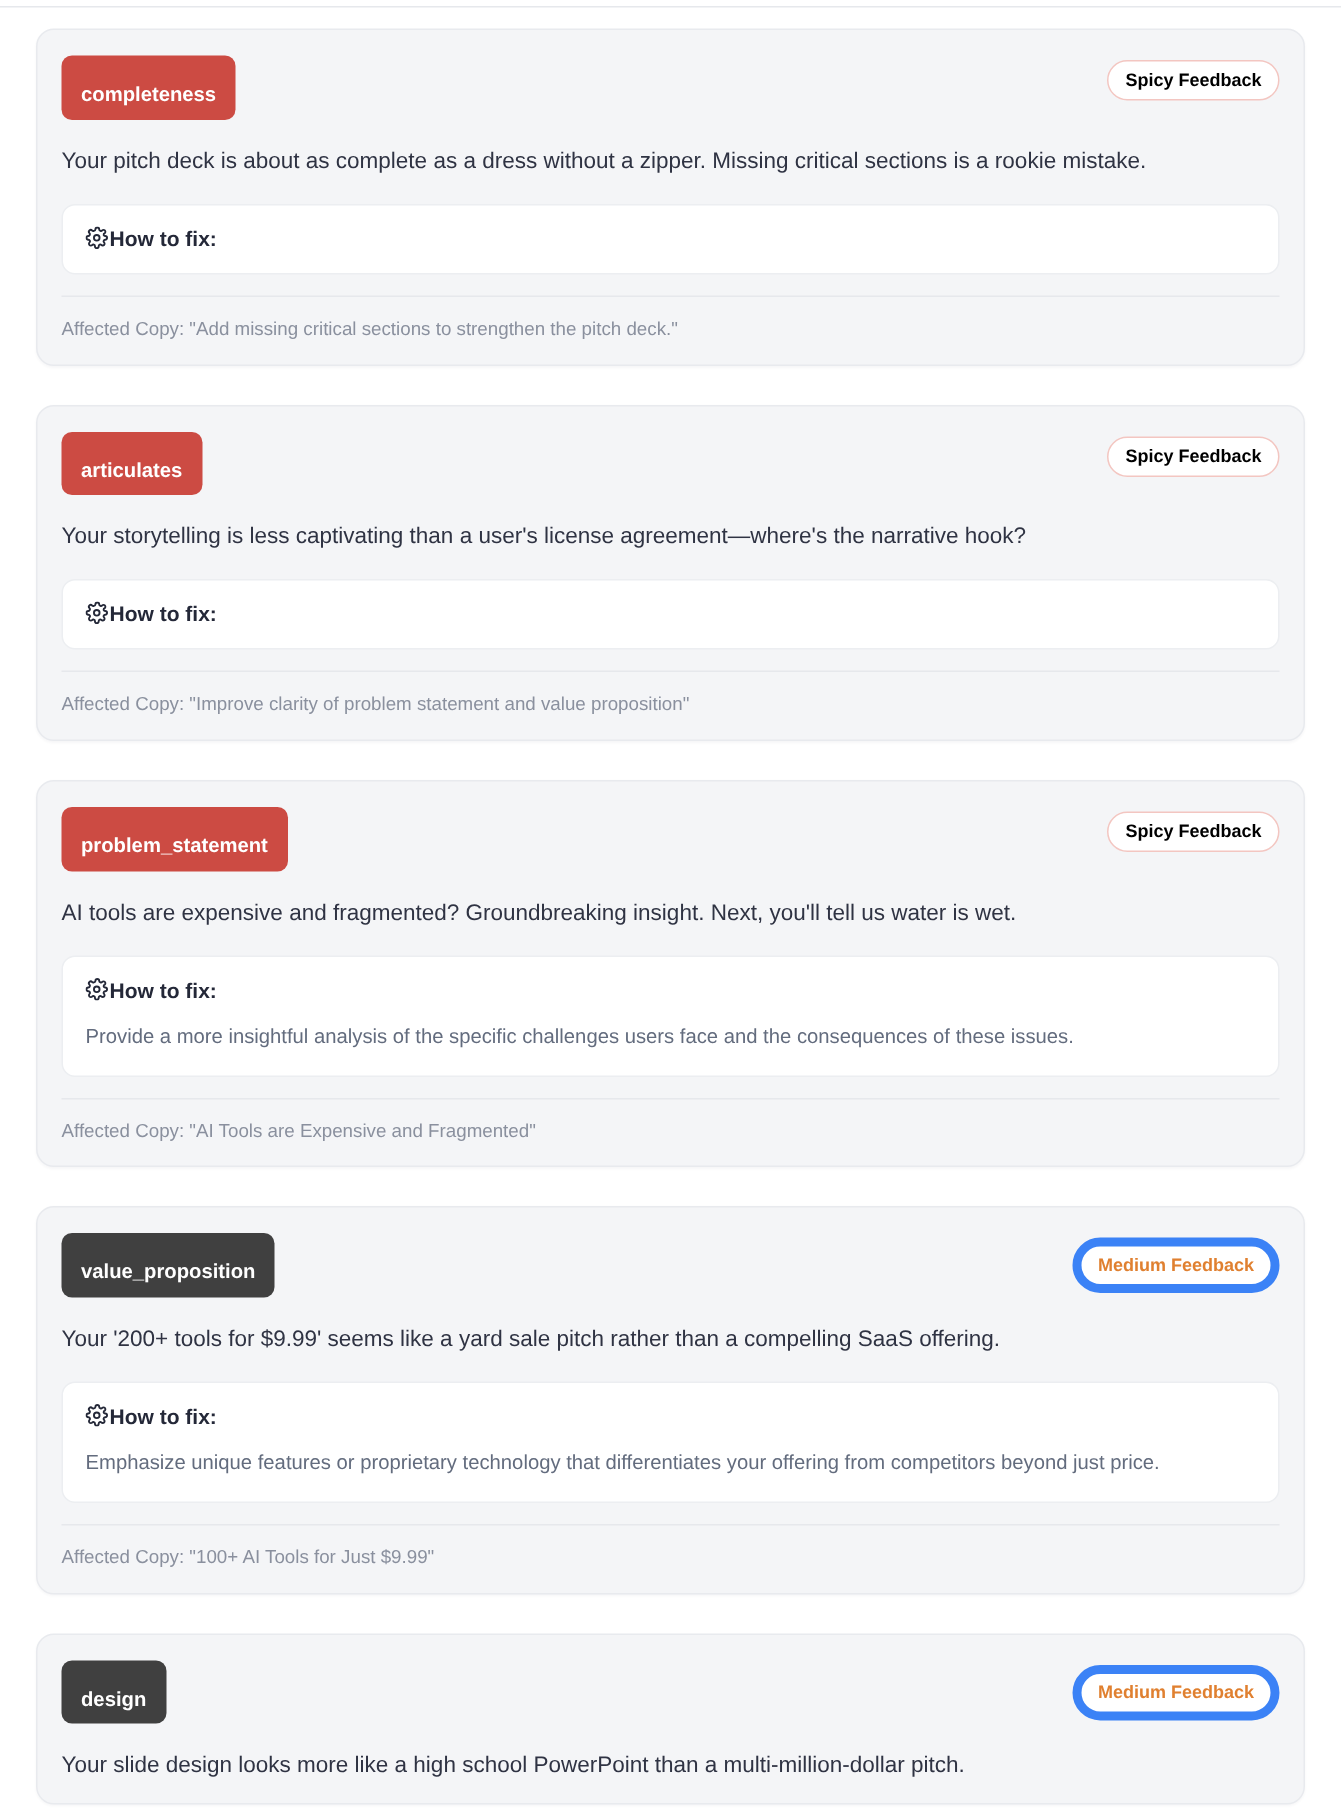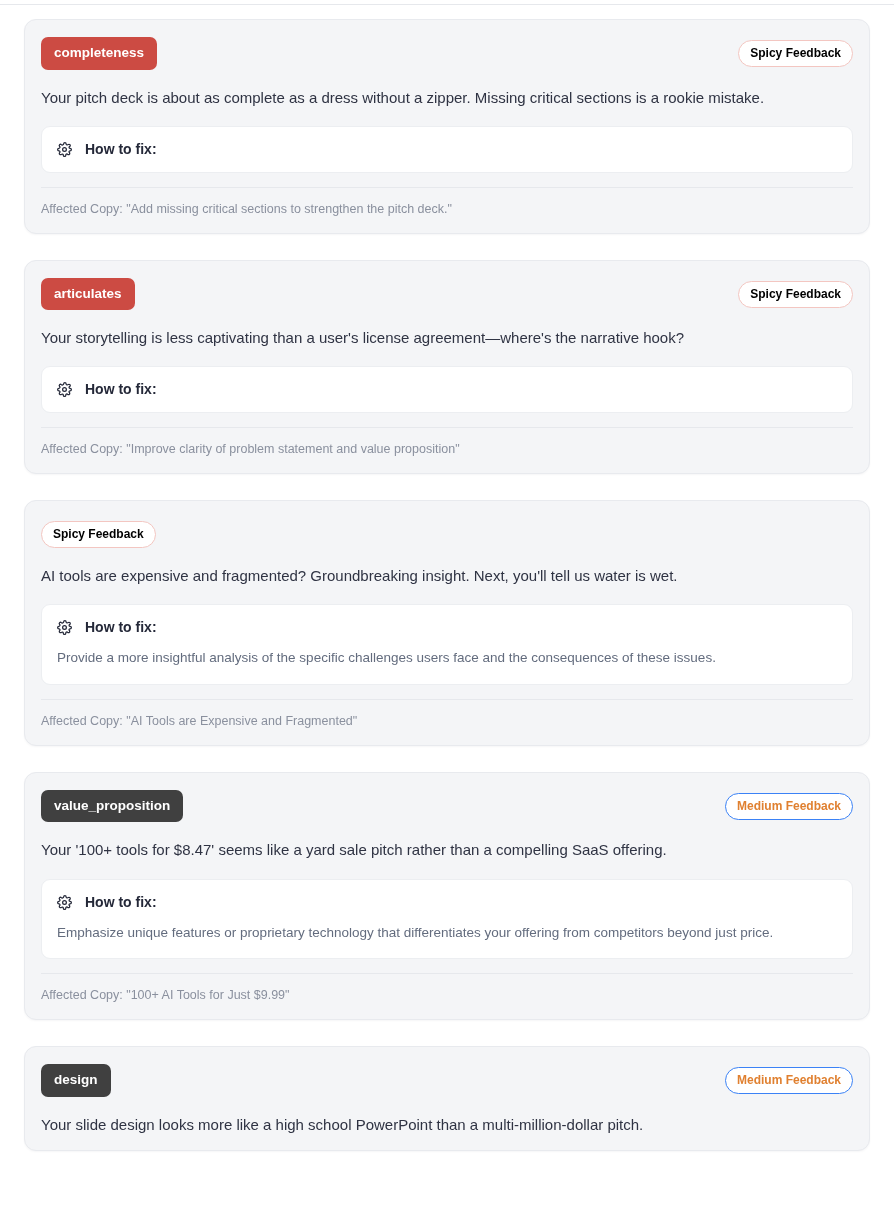--- a/index.html
+++ b/index.html
@@ -44,61 +44,61 @@
     justify-content: space-between;
     gap: 12px;
   }
 
   .cat-badge {
     display: inline-block;
     color: #ffffff;
     font-size: 13.5px;
     font-weight: bold;
     line-height: 1;
-    padding: 9px 13px 10px 13px;
+    padding: 19px 13px 10px 13px;
     border-radius: 7px;
     white-space: nowrap;
   }
   .cat-badge.sev-spicy  { background: #cc4b43; }
   .cat-badge.sev-medium { background: #404040; }
 
   .sev-badge {
     display: inline-block;
     font-size: 12px;
     font-weight: bold;
     line-height: 1;
     padding: 6px 11px 7px 11px;
     border-radius: 999px;
     background: #ffffff;
     white-space: nowrap;
     margin-top: 3px;
   }
   .sev-badge.sev-spicy  { color: #000000; border: 1px solid #f3c6c1; }
-  .sev-badge.sev-medium { color: #e08030; border: 1px solid #3b82f6; }
+  .sev-badge.sev-medium { color: #e08030; border: 6px solid #3b82f6; }
 
   .card-message {
     margin: 16px 0 0 0;
     font-size: 15px;
     line-height: 1.55;
     color: #2f3343;
     max-width: 790px;
   }
 
   .fix-box {
     margin-top: 17px;
     background: #ffffff;
     border: 1px solid #eceef1;
     border-radius: 9px;
     padding: 14px 15px 15px 15px;
   }
 
   .fix-head {
     display: flex;
-    align-items: flex-end;
-    gap: 13px;
+    align-items: flex-start;
+    gap: 1px;
     font-size: 14px;
     font-weight: bold;
     color: #242838;
   }
   .gear-icon { display: block; width: 15px; height: 15px; flex: 0 0 auto; }
 
   .fix-text {
     margin-top: 12px;
     font-size: 13.5px;
     line-height: 1.62;
@@ -155,20 +155,21 @@
           </svg>
         </span>
         <span>How to fix:</span>
       </div>
     </div>
     <div class="affected">Affected Copy: "Improve clarity of problem statement and value proposition"</div>
   </section>
 
   <section class="feedback-card">
     <div class="card-head">
+      <span class="cat-badge sev-spicy">problem_statement</span>
       <span class="sev-badge sev-spicy">Spicy Feedback</span>
     </div>
     <p class="card-message">AI tools are expensive and fragmented? Groundbreaking insight. Next, you'll tell us water is wet.</p>
     <div class="fix-box">
       <div class="fix-head">
         <span>
           <svg class="gear-icon" viewBox="0 0 24 24" fill="none" stroke="#242838" stroke-width="2" stroke-linecap="round" stroke-linejoin="round">
             <circle cx="12" cy="12" r="3"></circle>
             <path d="M19.4 15a1.65 1.65 0 0 0 .33 1.82l.06.06a2 2 0 1 1-2.83 2.83l-.06-.06a1.65 1.65 0 0 0-1.82-.33 1.65 1.65 0 0 0-1 1.51V21a2 2 0 0 1-4 0v-.09A1.65 1.65 0 0 0 9 19.4a1.65 1.65 0 0 0-1.82.33l-.06.06a2 2 0 1 1-2.83-2.83l.06-.06a1.65 1.65 0 0 0 .33-1.82 1.65 1.65 0 0 0-1.51-1H3a2 2 0 0 1 0-4h.09A1.65 1.65 0 0 0 4.6 9a1.65 1.65 0 0 0-.33-1.82l-.06-.06a2 2 0 1 1 2.83-2.83l.06.06A1.65 1.65 0 0 0 9 4.6h.09A1.65 1.65 0 0 0 10.6 3.09V3a2 2 0 0 1 4 0v.09A1.65 1.65 0 0 0 15.91 4.6a1.65 1.65 0 0 0 1.82-.33l.06-.06a2 2 0 1 1 2.83 2.83l-.06.06A1.65 1.65 0 0 0 19.4 9v.09a1.65 1.65 0 0 0 1.51 1H21a2 2 0 0 1 0 4h-.09a1.65 1.65 0 0 0-1.51 1z"></path>
           </svg>
@@ -178,21 +179,21 @@
       <div class="fix-text">Provide a more insightful analysis of the specific challenges users face and the consequences of these issues.</div>
     </div>
     <div class="affected">Affected Copy: "AI Tools are Expensive and Fragmented"</div>
   </section>
 
   <section class="feedback-card">
     <div class="card-head">
       <span class="cat-badge sev-medium">value_proposition</span>
       <span class="sev-badge sev-medium">Medium Feedback</span>
     </div>
-    <p class="card-message">Your '100+ tools for $8.47' seems like a yard sale pitch rather than a compelling SaaS offering.</p>
+    <p class="card-message">Your '200+ tools for $9.99' seems like a yard sale pitch rather than a compelling SaaS offering.</p>
     <div class="fix-box">
       <div class="fix-head">
         <span>
           <svg class="gear-icon" viewBox="0 0 24 24" fill="none" stroke="#242838" stroke-width="2" stroke-linecap="round" stroke-linejoin="round">
             <circle cx="12" cy="12" r="3"></circle>
             <path d="M19.4 15a1.65 1.65 0 0 0 .33 1.82l.06.06a2 2 0 1 1-2.83 2.83l-.06-.06a1.65 1.65 0 0 0-1.82-.33 1.65 1.65 0 0 0-1 1.51V21a2 2 0 0 1-4 0v-.09A1.65 1.65 0 0 0 9 19.4a1.65 1.65 0 0 0-1.82.33l-.06.06a2 2 0 1 1-2.83-2.83l.06-.06a1.65 1.65 0 0 0 .33-1.82 1.65 1.65 0 0 0-1.51-1H3a2 2 0 0 1 0-4h.09A1.65 1.65 0 0 0 4.6 9a1.65 1.65 0 0 0-.33-1.82l-.06-.06a2 2 0 1 1 2.83-2.83l.06.06A1.65 1.65 0 0 0 9 4.6h.09A1.65 1.65 0 0 0 10.6 3.09V3a2 2 0 0 1 4 0v.09A1.65 1.65 0 0 0 15.91 4.6a1.65 1.65 0 0 0 1.82-.33l.06-.06a2 2 0 1 1 2.83 2.83l-.06.06A1.65 1.65 0 0 0 19.4 9v.09a1.65 1.65 0 0 0 1.51 1H21a2 2 0 0 1 0 4h-.09a1.65 1.65 0 0 0-1.51 1z"></path>
           </svg>
         </span>
         <span>How to fix:</span>
       </div>

